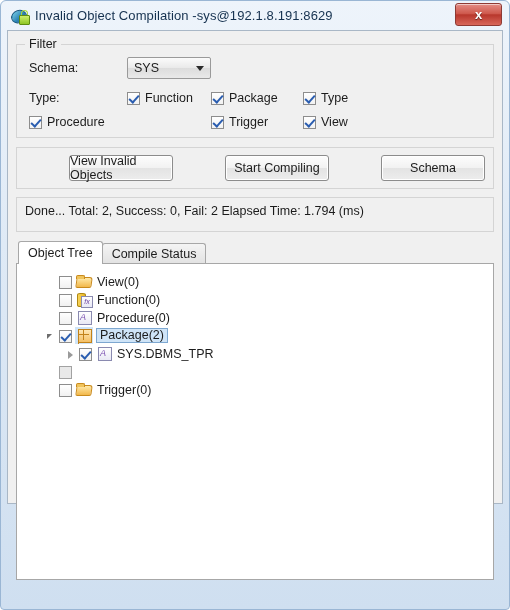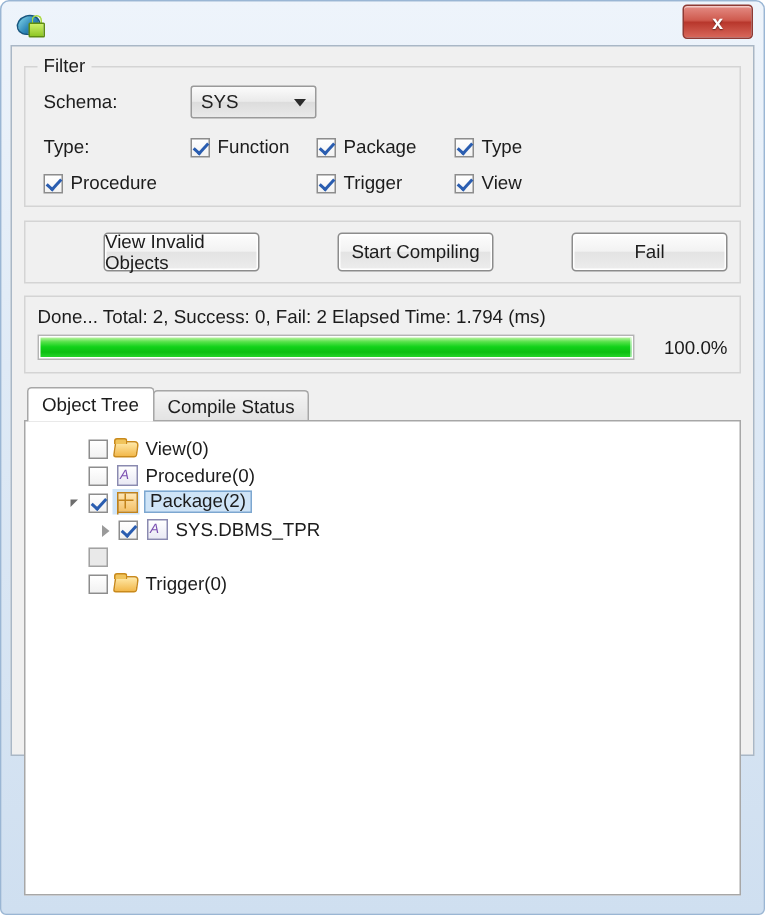--- a/index.html
+++ b/index.html
@@ -449,20 +449,21 @@
 <body>
 
 <div class="window">
 
   <div class="titlebar">
     <span class="title-icon">
       <span class="disk"></span>
       <span class="lock-shackle"></span>
       <span class="lock-body"></span>
     </span>
+    <span class="title-text">Invalid Object Compilation -sys@192.1.8.191:8629</span>
     <div class="close-button">
       <span class="x">x</span>
     </div>
   </div>
 
   <div class="client">
 
     <div class="groupbox">
       <span class="legend">Filter</span>
 
@@ -503,49 +504,52 @@
         <span class="cb">
           <span class="box checked"></span>
           <span>View</span>
         </span>
       </div>
     </div>
 
     <div class="buttonbar">
       <div class="btn">View Invalid Objects</div>
       <div class="btn">Start Compiling</div>
-      <div class="btn">Fail</div>
+      <div class="btn">Schema</div>
     </div>
 
     <div class="progress-panel">
       <div class="status-text">Done... Total: 2, Success: 0, Fail: 2 Elapsed Time: 1.794 (ms)</div>
-      <div class="progress-row">
-        <div class="progress-track">
-          <div class="progress-fill" id="progress-fill" style="width: 100%;"></div>
-        </div>
-        <span class="progress-pct">100.0%</span>
-      </div>
     </div>
 
     <div class="tabstrip">
       <div class="tab active">Object Tree</div>
       <div class="tab">Compile Status</div>
     </div>
 
     <div class="tree-panel">
       <div id="tree-rows">
           <div class="tree-row">
             <span class="expander none"></span>
             <span class="tcb "></span>
             <span class="ticon folder"></span>
             <span class="tlabel">View(0)</span>
           </div>
           <div class="tree-row">
             <span class="expander none"></span>
             <span class="tcb "></span>
+            <span class="ticon function">
+              <span class="cyl"></span>
+              <span class="fx">fx</span>
+            </span>
+            <span class="tlabel">Function(0)</span>
+          </div>
+          <div class="tree-row">
+            <span class="expander none"></span>
+            <span class="tcb "></span>
             <span class="ticon proc"></span>
             <span class="tlabel">Procedure(0)</span>
           </div>
           <div class="tree-row selected">
             <span class="expander expanded"></span>
             <span class="tcb checked"></span>
             <span class="ticon package">
               <span class="hbar"></span>
             </span>
             <span class="tlabel">Package(2)</span>

